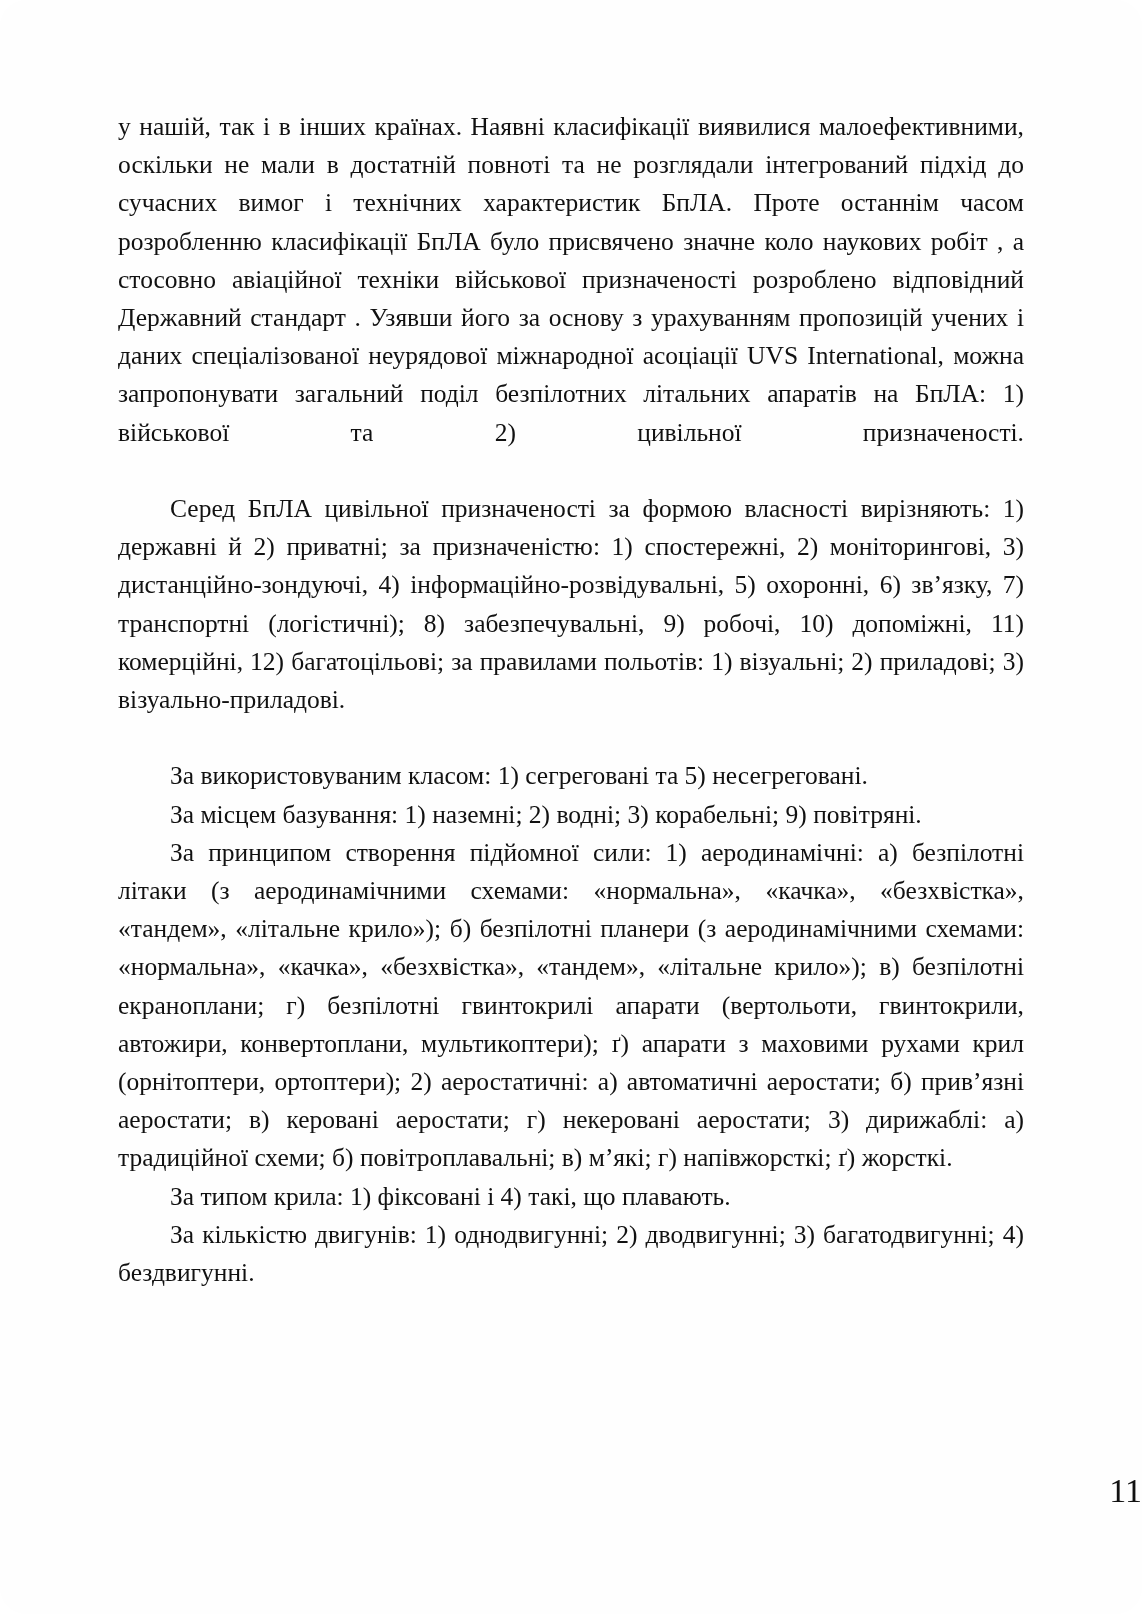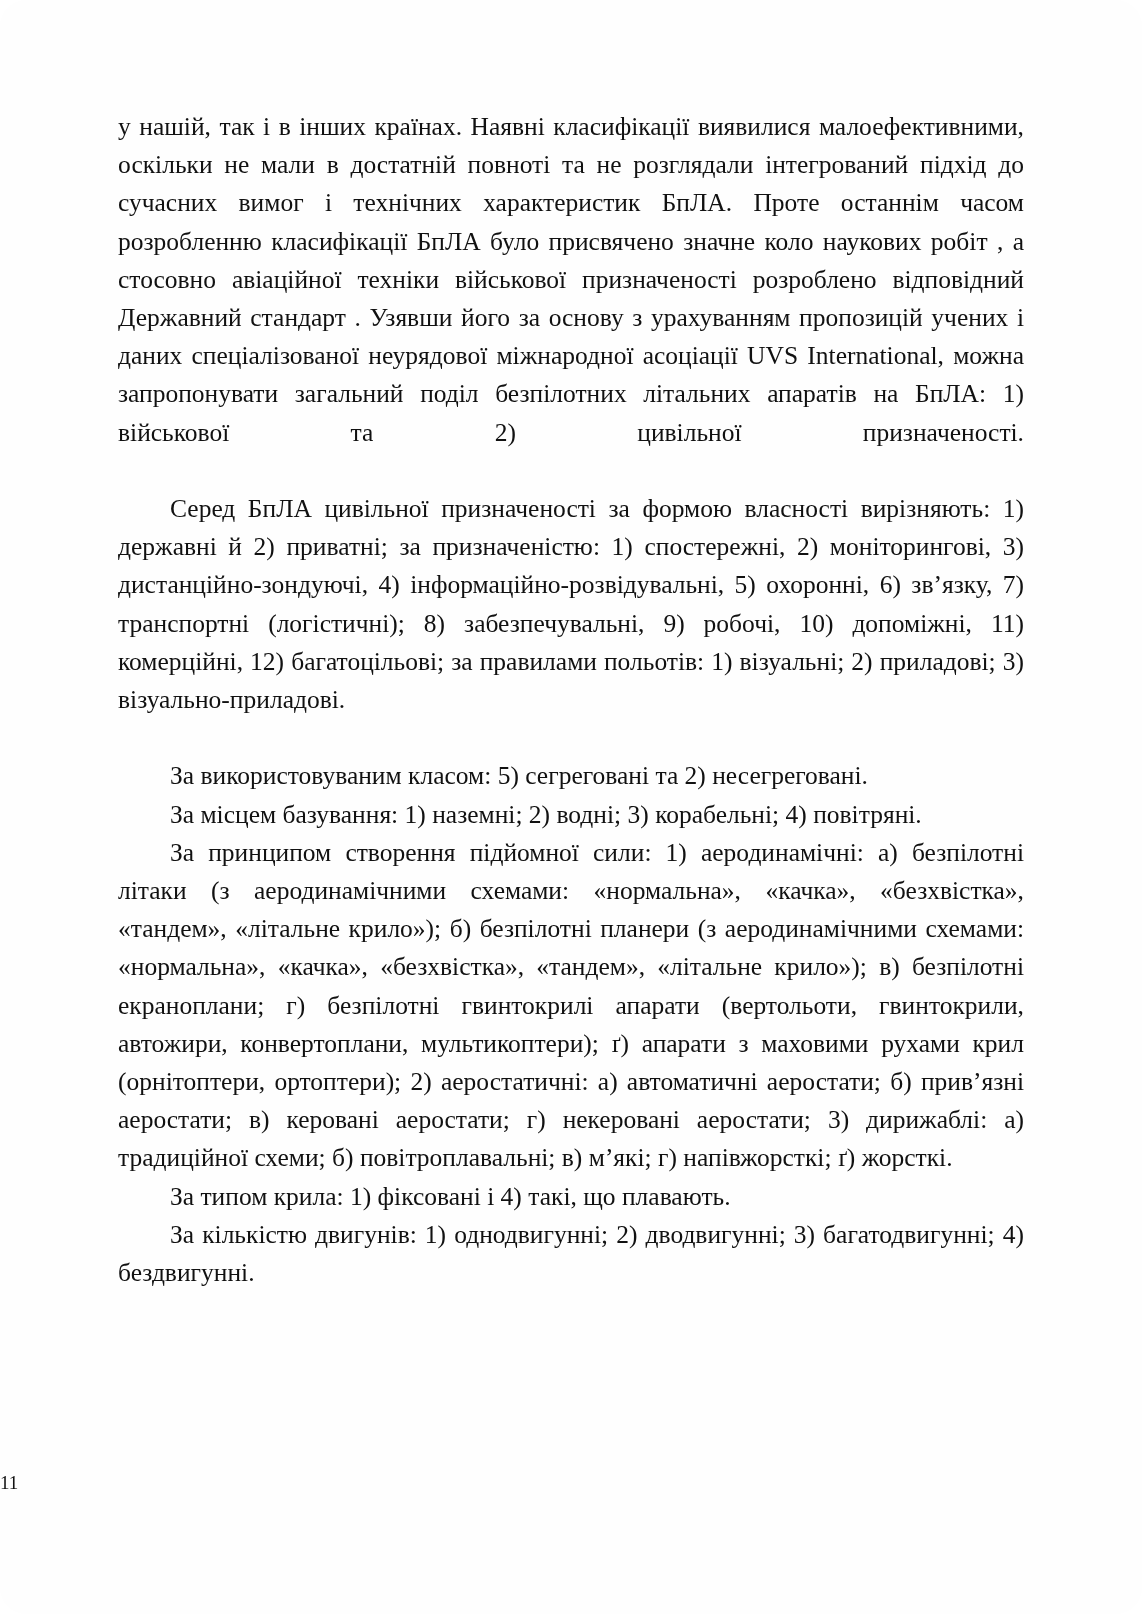--- a/index.html
+++ b/index.html
@@ -44,43 +44,43 @@
   .para.stretch::after {
     content: "";
     display: inline-block;
     width: 100%;
   }
   .page-number {
     position: absolute;
     left: 0;
     right: 0;
     top: 1472px;
-    text-align: left;
+    text-align: right;
     font-family: "Liberation Serif", "DejaVu Serif", serif;
-    font-size: 19px;
+    font-size: 34px;
     color: #111111;
   }
 </style>
 </head>
 <body>
 
 <div class="page">
 
   <div class="text-column">
 
     <p class="para no-indent stretch">у нашій, так і в інших країнах. Наявні класифікації виявилися малоефективними, оскільки не мали в достатній повноті та не розглядали інтегрований підхід до сучасних вимог і технічних характеристик БпЛА. Проте останнім часом розробленню класифікації БпЛА було присвячено значне коло наукових робіт , а стосовно авіаційної техніки військової призначеності розроблено відповідний Державний стандарт . Узявши його за основу з урахуванням пропозицій учених і даних спеціалізованої неурядової міжнародної асоціації UVS International, можна запропонувати загальний поділ безпілотних літальних апаратів на БпЛА: 1) військової та 2) цивільної призначеності.</p>
 
     <p class="para stretch">Серед БпЛА цивільної призначеності за формою власності вирізняють: 1) державні й 2) приватні; за призначеністю: 1) спостережні, 2) моніторингові, 3) дистанційно-зондуючі, 4) інформаційно-розвідувальні, 5) охоронні, 6) зв’язку, 7) транспортні (логістичні); 8) забезпечувальні, 9) робочі, 10) допоміжні, 11) комерційні, 12) багатоцільові; за правилами польотів: 1) візуальні; 2) приладові; 3) візуально-приладові.</p>
 
 
 
-    <p class="para">За використовуваним класом: 5) сегреговані та 2) несегреговані.</p>
+    <p class="para">За використовуваним класом: 1) сегреговані та 5) несегреговані.</p>
 
 
-    <p class="para">За місцем базування: 1) наземні; 2) водні; 3) корабельні; 4) повітряні.</p>
+    <p class="para">За місцем базування: 1) наземні; 2) водні; 3) корабельні; 9) повітряні.</p>
 
     <p class="para">За принципом створення підйомної сили: 1) аеродинамічні: а) безпілотні літаки (з аеродинамічними схемами: «нормальна», «качка», «безхвістка», «тандем», «літальне крило»); б) безпілотні планери (з аеродинамічними схемами: «нормальна», «качка», «безхвістка», «тандем», «літальне крило»); в) безпілотні екраноплани; г) безпілотні гвинтокрилі апарати (вертольоти, гвинтокрили, автожири, конвертоплани, мультикоптери); ґ) апарати з маховими рухами крил (орнітоптери, ортоптери); 2) аеростатичні: а) автоматичні аеростати; б) прив’язні аеростати; в) керовані аеростати; г) некеровані аеростати; 3) дирижаблі: а) традиційної схеми; б) повітроплавальні; в) м’які; г) напівжорсткі; ґ) жорсткі.</p>
 
 
     <p class="para">За типом крила: 1) фіксовані і 4) такі, що плавають.</p>
 
     <p class="para">За кількістю двигунів: 1) однодвигунні; 2) дводвигунні; 3) багатодвигунні; 4) бездвигунні.</p>
 
   </div>
 

